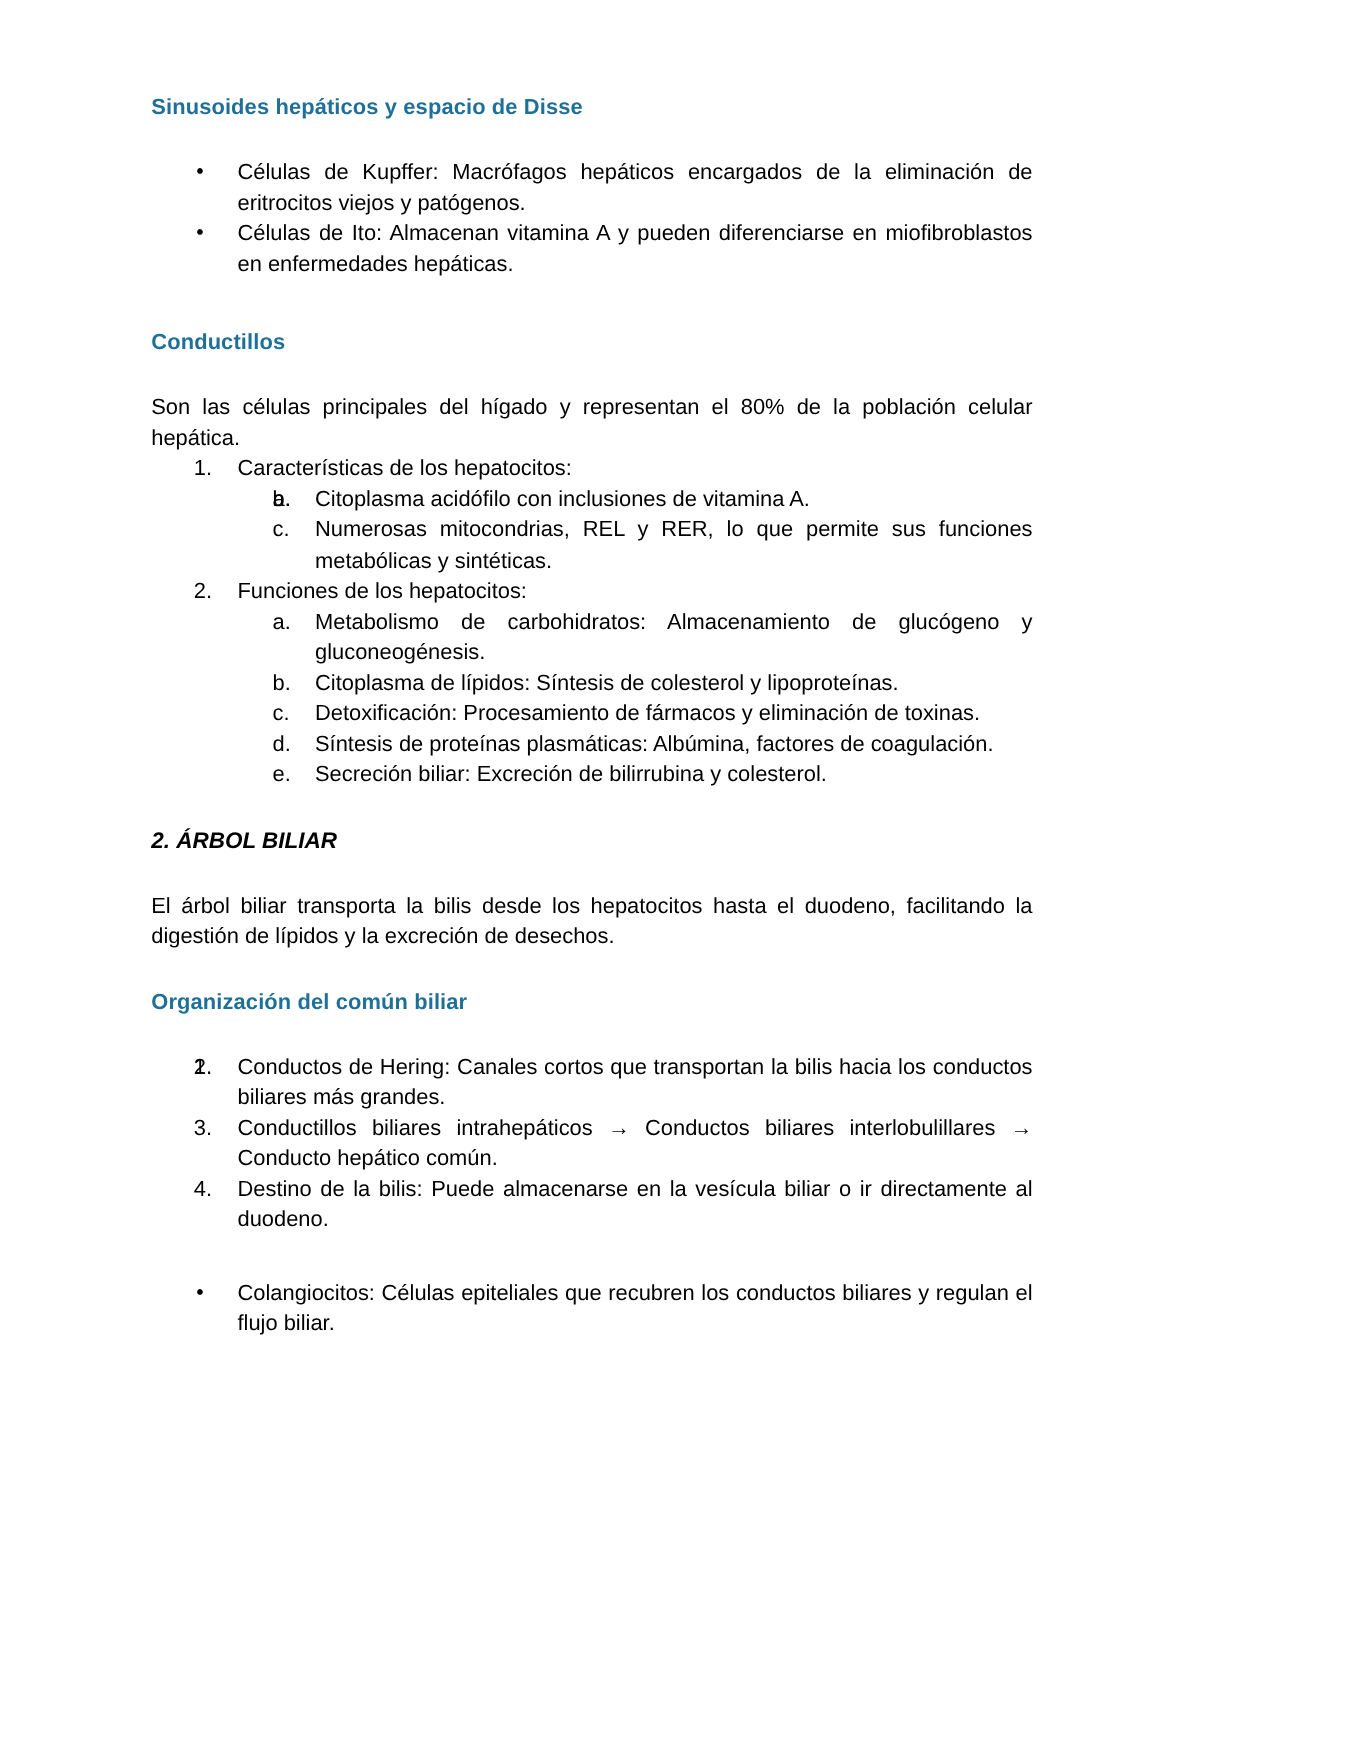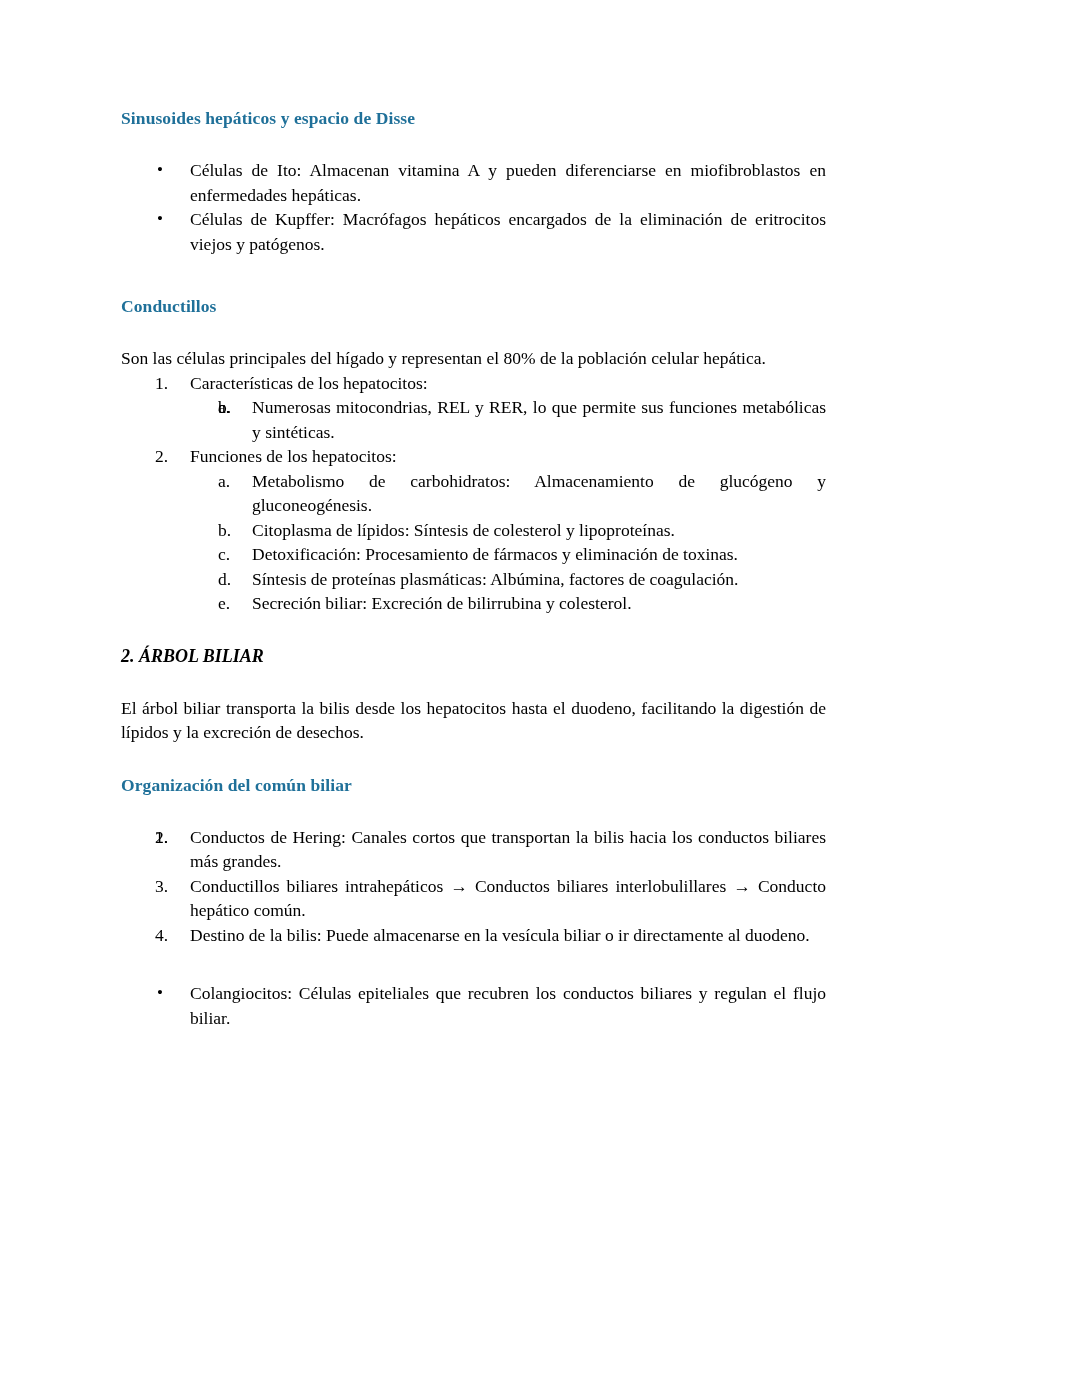--- a/index.html
+++ b/index.html
@@ -16,22 +16,21 @@
     position: relative;
     overflow: hidden;
   }
 
   .page {
     position: absolute;
     left: 0;
     top: 0;
     width: 948px;
     height: 1397px;
-    padding: 106px 122px 0 121px;
-    font-family: Liberation Serif, serif;
+    padding: 73px 122px 0 121px;
   }
 
   
   .h-sub {
     font-size: 17.5px;
     font-weight: bold;
     color: #1f7099;
     line-height: 24px;
     margin: 0;
     letter-spacing: 0.1px;
@@ -124,24 +123,24 @@
 <body>
 
 <div class="page">
 
   <h2 class="h-sub">Sinusoides hepáticos y espacio de Disse</h2>
 
   <div class="gap-lg"></div>
 
   <ul class="bullets">
     <li>
+      <span class="li-text">Células de Kupffer: Macrófagos hepáticos encargados de la eliminación de eritrocitos viejos y patógenos.</span>
+    </li>
+    <li>
       <span class="li-text">Células de Ito: Almacenan vitamina A y pueden diferenciarse en miofibroblastos en enfermedades hepáticas.</span>
-    </li>
-    <li>
-      <span class="li-text">Células de Kupffer: Macrófagos hepáticos encargados de la eliminación de eritrocitos viejos y patógenos.</span>
     </li>
   </ul>
 
   <div class="gap-xl"></div>
 
   <h2 class="h-sub">Conductillos</h2>
 
   <div class="gap-lg"></div>
 
   <p class="para">Son las células principales del hígado y representan el 80% de la población celular hepática.</p>
@@ -149,20 +148,21 @@
   <ol class="num">
     <li>
       <span class="mark">1.</span>
       <span class="li-text">Características de los hepatocitos:</span>
       <ol class="alpha">
         <li>
           <span class="mark">a.</span>
         </li>
         <li>
           <span class="mark">b.</span>
+          <span class="li-text">Citoplasma acidófilo con inclusiones de vitamina A.</span>
         </li>
         <li>
           <span class="mark">c.</span>
           <span class="li-text">Numerosas mitocondrias, REL y RER, lo que permite sus funciones metabólicas y sintéticas.</span>
         </li>
       </ol>
     </li>
     <li>
       <span class="mark">2.</span>
       <span class="li-text">Funciones de los hepatocitos:</span>

